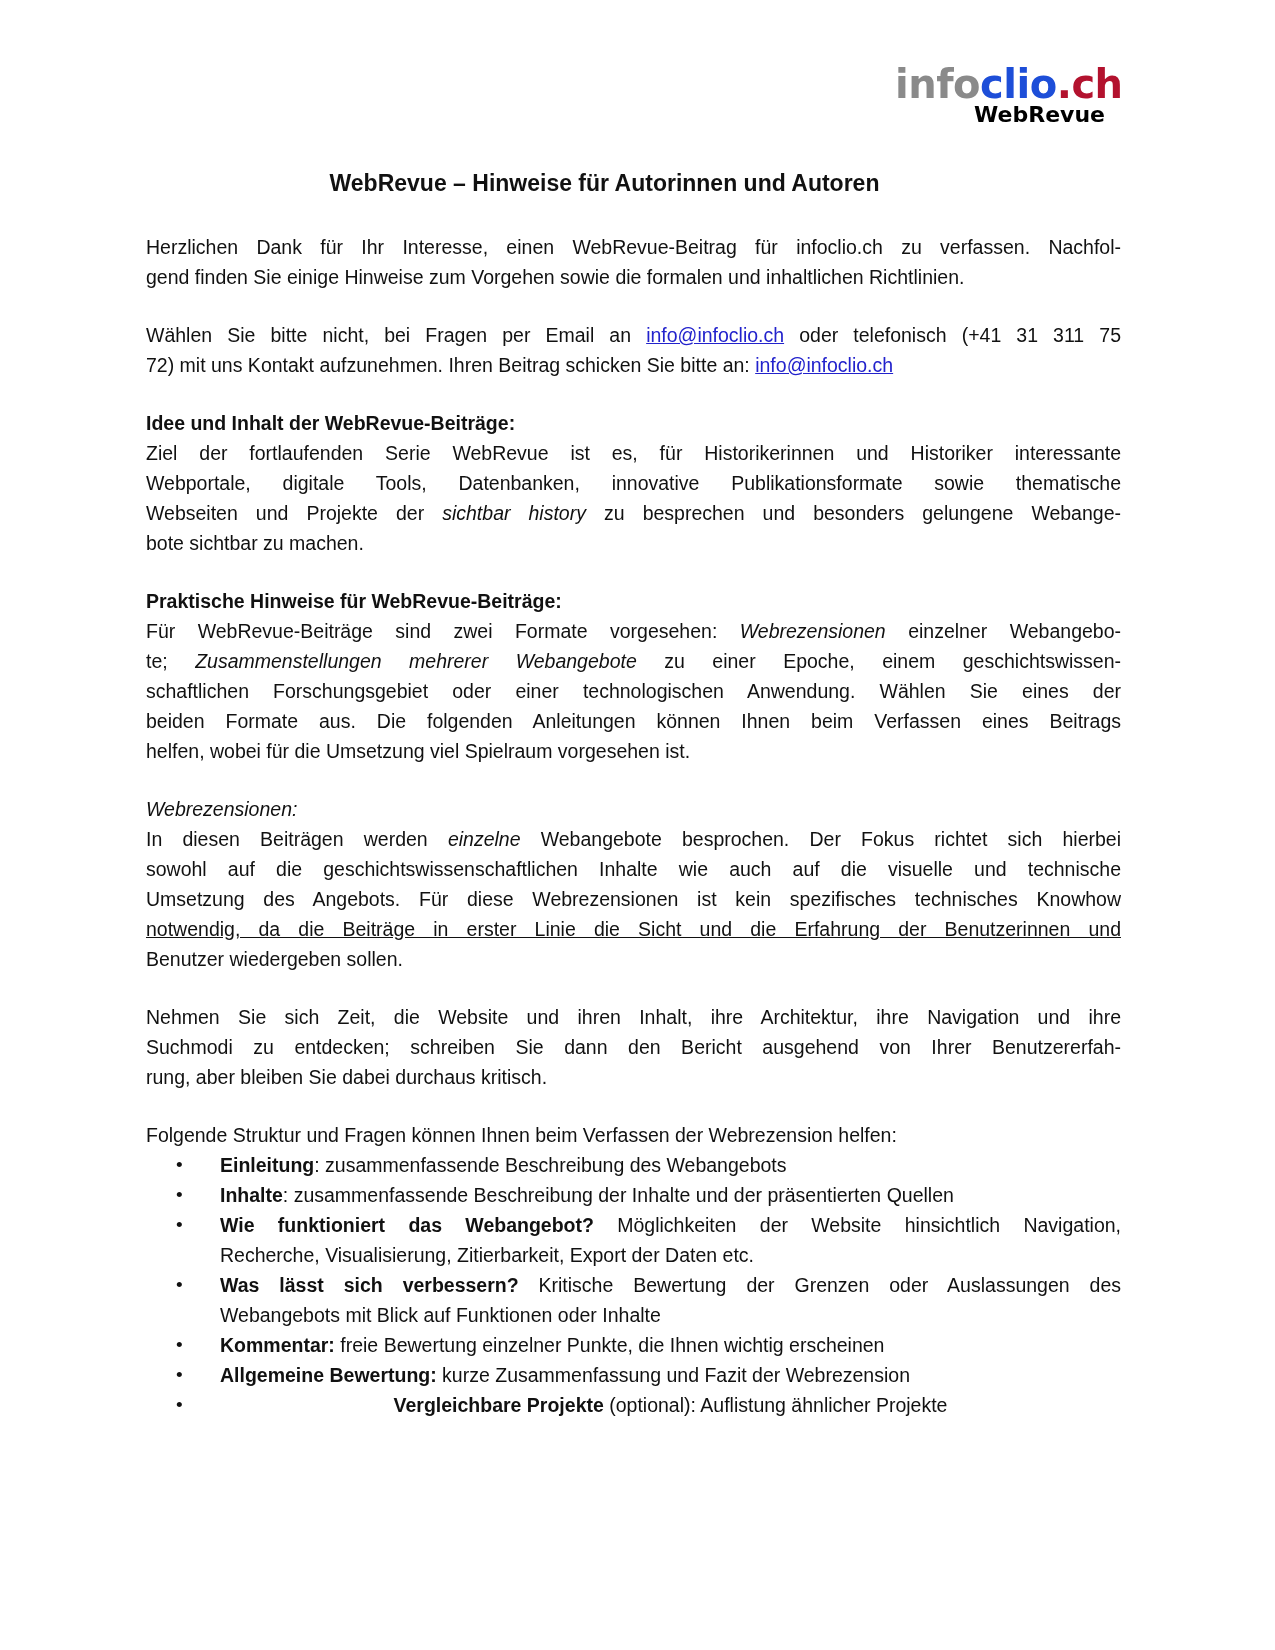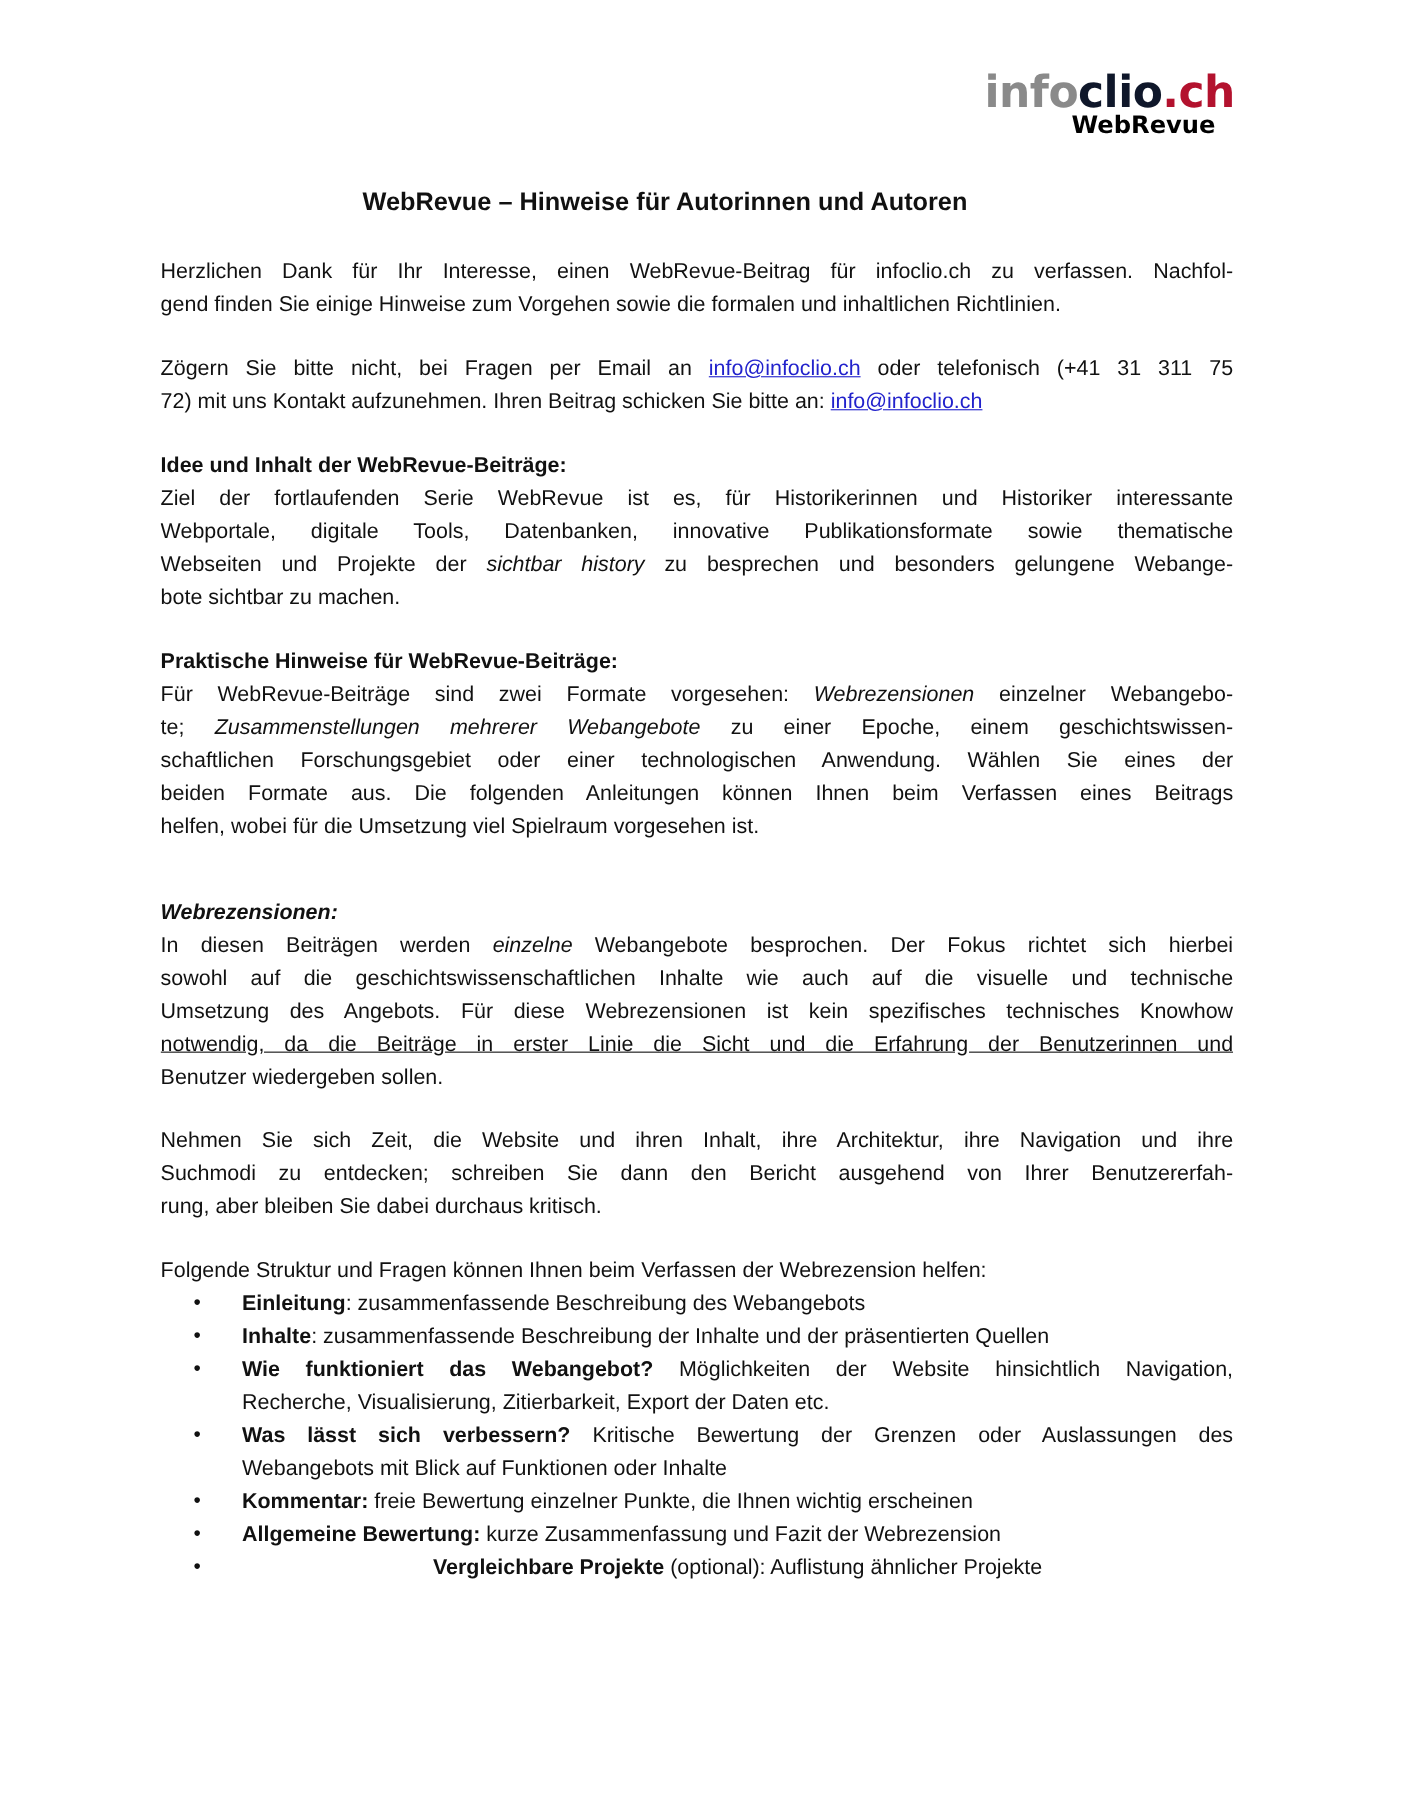--- a/index.html
+++ b/index.html
@@ -1,29 +1,29 @@
 <!DOCTYPE html>
 <html><head>
 <meta charset="utf-8">
 <style>
   html, body { margin:0; padding:0; background:#fff; }
   body { width:1275px; height:1650px; position:relative; overflow:hidden; font-family:"Liberation Sans", sans-serif; color:#111; }
   .logo { position:absolute; left:895px; top:64px; width:220px; }
   .logo-main { font-family:"DejaVu Sans", sans-serif; font-weight:bold; font-size:40px; line-height:40px; letter-spacing:-0.5px; white-space:nowrap; }
   .logo-main .info { color:#8a8a8a; }
-  .logo-main .clio { color:#0f172a; }
+  .logo-main .clio { color:#1d4ed8; }
   .logo-main .ch { color:#b3122e; }
   .logo-sub { font-family:"DejaVu Sans", sans-serif; font-weight:bold; font-size:22px; line-height:22px; text-align:right; padding-right:10px; color:#000; }
   .title { position:absolute; top:170px; left:0; width:1209px; text-align:center; font-weight:bold; font-size:23px; }
   .content { position:absolute; left:146px; top:232px; width:975px; }
   .line { height:30px; line-height:30px; font-size:19.5px; white-space:nowrap; }
   .j { text-align:justify; text-align-last:justify; white-space:normal; overflow:hidden; }
   .gap { height:28px; }
   .heading { font-weight:bold; }
-  .heading-i { font-weight:bold; font-style:italic;margin-top:20px; }
+  .heading-i { font-weight:normal; font-style:italic; }
   a.link { color:#1a0dab; text-decoration:underline; color:#2222cc; }
   .bullets { margin:0; padding:0; list-style:none; }
   .bullets li { position:relative; padding-left:74px; }
   .bullet { position:absolute; left:30px; top:0; font-size:19px; line-height:30px; }
   b { font-weight:bold; }
   i { font-style:italic; }
 </style>
 </head>
 <body>
 
@@ -36,21 +36,21 @@
 
 <div class="content">
 
   <div>
     <div class="line j" style="white-space: normal;">Herzlichen Dank für Ihr Interesse, einen WebRevue-Beitrag für infoclio.ch zu verfassen. Nachfol-</div>
     <div class="line" style="white-space: nowrap;">gend finden Sie einige Hinweise zum Vorgehen sowie die formalen und inhaltlichen Richtlinien.</div>
   </div>
   <div class="gap"></div>
 
   <div>
-    <div class="line j" style="white-space: normal;"><span>Zögern Sie bitte nicht, bei Fragen per Email an </span><a class="link">info@infoclio.ch</a><span> oder telefonisch (+41 31 311 75</span></div>
+    <div class="line j" style="white-space: normal;"><span>Wählen Sie bitte nicht, bei Fragen per Email an </span><a class="link">info@infoclio.ch</a><span> oder telefonisch (+41 31 311 75</span></div>
     <div class="line" style="white-space: nowrap;"><span>72) mit uns  Kontakt aufzunehmen. Ihren Beitrag schicken Sie bitte an: </span><a class="link">info@infoclio.ch</a></div>
   </div>
   <div class="gap"></div>
 
   <div>
     <div class="line heading" style="white-space: nowrap;">Idee und Inhalt der WebRevue-Beiträge:</div>
     <div class="line j" style="white-space: normal;">Ziel der fortlaufenden Serie WebRevue ist es, für Historikerinnen und Historiker interessante</div>
     <div class="line j" style="white-space: normal;">Webportale, digitale Tools, Datenbanken, innovative Publikationsformate sowie thematische</div>
     <div class="line j" style="white-space: normal;"><span>Webseiten und Projekte der </span><i>sichtbar history</i><span> zu besprechen und besonders gelungene Webange-</span></div>
     <div class="line" style="white-space: nowrap;">bote sichtbar zu machen.</div>

